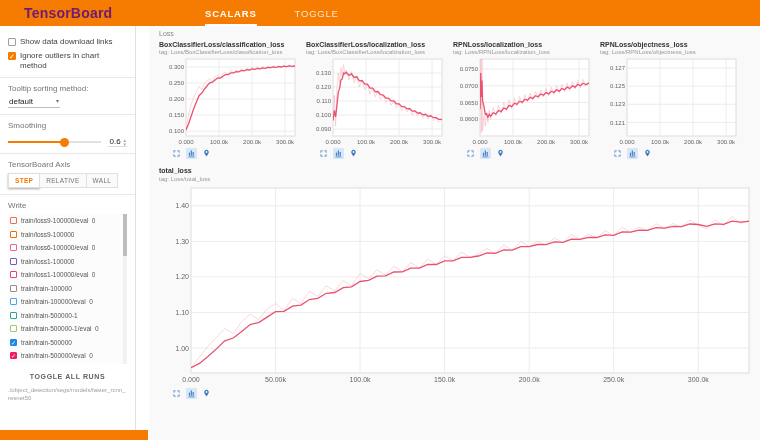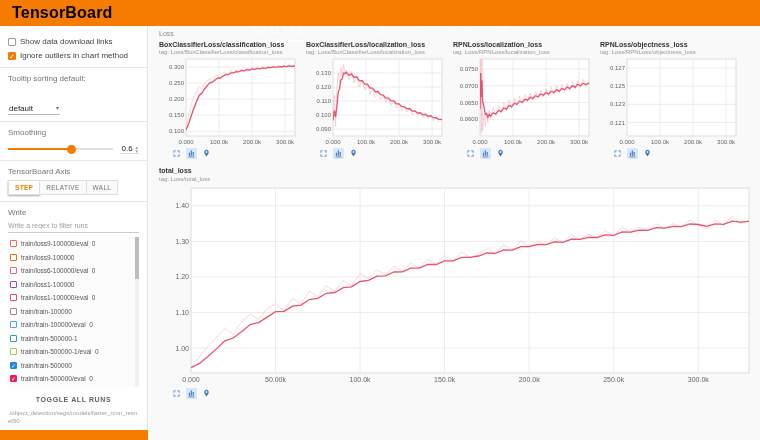--- a/index.html
+++ b/index.html
@@ -2,39 +2,39 @@
 <html><head>
 <meta charset="utf-8">
 <style>
   * { box-sizing: border-box; margin: 0; padding: 0; }
   html,body { width:760px; height:440px; overflow:hidden;
     font-family:"Liberation Sans",sans-serif; background:#fff; position:relative; }
 
   
   .header { position:absolute; top:0; left:0; width:760px; height:26px;
     background:#f57c00; display:flex; align-items:center; z-index:5; }
-  .logo { color:#000000; font-size:16px; font-weight:bold; padding-left:12px; letter-spacing:.2px; }
-  .tabs { position:absolute; left:205px; top:16px; height:100%; display:flex; align-items:stretch; gap:38px;margin-left:48px; }
+  .logo { color:#701a75; font-size:14px; font-weight:bold; padding-left:24px; letter-spacing:.2px; }
+  .tabs { position:absolute; left:205px; top:0; height:100%; display:flex; align-items:stretch; gap:38px; }
   .tab { display:flex; align-items:center; color:rgba(255,255,255,.8); font-size:9.5px;
     letter-spacing:.8px; cursor:pointer; border-bottom:2px solid transparent; padding-top:2px; }
   .tab.active { color:#fff; font-weight:bold; border-bottom:2px solid #fff; }
 
   
-  .sidebar { position:absolute; top:26px; left:0; width:148px; bottom:10px; background:#fff;
+  .sidebar { position:absolute; top:26px; left:0; width:136px; bottom:10px; background:#fff;
     border-right:1px solid #e0e0e0; padding:7px 8px 0 8px; font-size:8px; color:#424242; overflow:hidden; }
   .divider { border:0; border-top:1px solid #e8e8e8; margin:6px -8px; }
   .cb-row { display:flex; align-items:flex-start; gap:4px; margin-top:4px; cursor:pointer; }
   .cb { width:8px; height:8px; border:1px solid #9e9e9e; border-radius:1px; flex:none;
     display:inline-flex; align-items:center; justify-content:center; margin-top:1px; background:#fff; }
   .cb.checked { background:#f57c00; border-color:#f57c00; }
   .cb.checked::after { content:"\2713"; color:#fff; font-size:7px; line-height:7px; }
   .cb-label { line-height:1.25; }
   .section-label { color:#757575; font-size:8px; }
   .tt-value { display:inline-block; border-bottom:1px solid #bdbdbd; padding:1px 12px 1px 1px;
-    position:relative; margin-top:20px; min-width:52px; cursor:pointer; color:#212121; }
+    position:relative; margin-top:3px; min-width:52px; cursor:pointer; color:#212121; }
   .tt-caret { position:absolute; right:1px; top:1px; font-size:6px; color:#757575; }
   .slider-row { display:flex; align-items:center; gap:7px; margin-top:7px; }
   .slider { position:relative; flex:1; height:2px;
     background:linear-gradient(to right,#f57c00 60%,#e0e0e0 60%); cursor:pointer; }
   .slider-handle { position:absolute; left:60%; top:50%; width:9px; height:9px; margin:-4.5px 0 0 -4.5px;
     border-radius:50%; background:#f57c00; }
   .num-box { display:flex; align-items:center; border-bottom:1px solid #ddd; padding:0 1px; }
   .num-val { font-size:8px; color:#212121; width:14px; }
   .steppers { display:flex; flex-direction:column; font-size:5px; color:#9e9e9e; line-height:4px; cursor:pointer; }
   .axis-group { display:flex; margin-top:4px; }
@@ -76,38 +76,37 @@
   .icon.icon-selected { background:#d8e7f7; }
 </style>
 </head>
 <body>
 
 <div class="header">
   <div class="logo">TensorBoard</div>
   <nav class="tabs">
     <div class="tab active">SCALARS</div>
     <div class="tab">TOGGLE</div>
-    <div class="tab">DISTRIBUTIONS</div>
   </nav>
 </div>
 
 <aside class="sidebar">
 
   <label class="cb-row">
     <span class="cb"></span>
     <span class="cb-label">Show data download links</span>
   </label>
   <label class="cb-row">
     <span class="cb checked"></span>
     <span class="cb-label">Ignore outliers in chart method</span>
   </label>
 
   <hr class="divider">
 
-  <div class="section-label">Tooltip sorting default:</div>
+  <div class="section-label">Tooltip sorting method:</div>
   <div class="tt-value">
     <span>default</span>
     <span class="tt-caret">▾</span>
   </div>
 
   <hr class="divider">
 
   <div class="section-label">Smoothing</div>
   <div class="slider-row">
     <div class="slider">
@@ -124,21 +123,20 @@
   <div class="section-label">TensorBoard Axis</div>
   <div class="axis-group">
     <button class="axis-btn active">STEP</button>
     <button class="axis-btn">RELATIVE</button>
     <button class="axis-btn">WALL</button>
   </div>
 
   <hr class="divider">
 
   <div class="section-label">Write</div>
-  <input class="runs-filter" placeholder="Write a regex to filter runs" style="">
   <div class="runs-list" id="runs-list">
     <div class="runs-scrollbar">
       <div class="runs-thumb"></div>
     </div>
 
   <label class="run-row">
     <span class="run-cb" style="border-color: rgb(239, 108, 87);"></span>
     <span class="run-label">train/loss9-100000/eval_0</span>
   </label>
 

